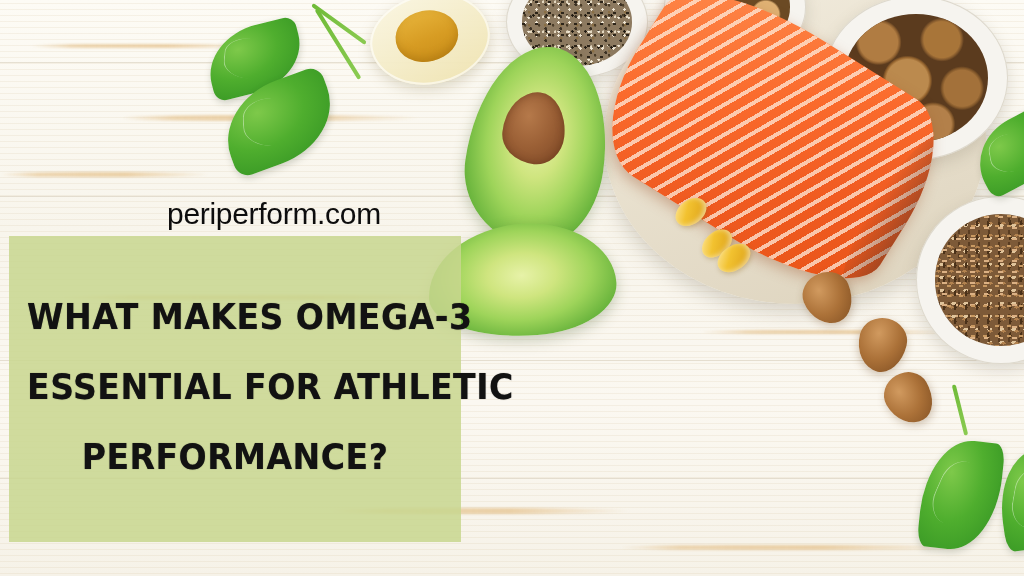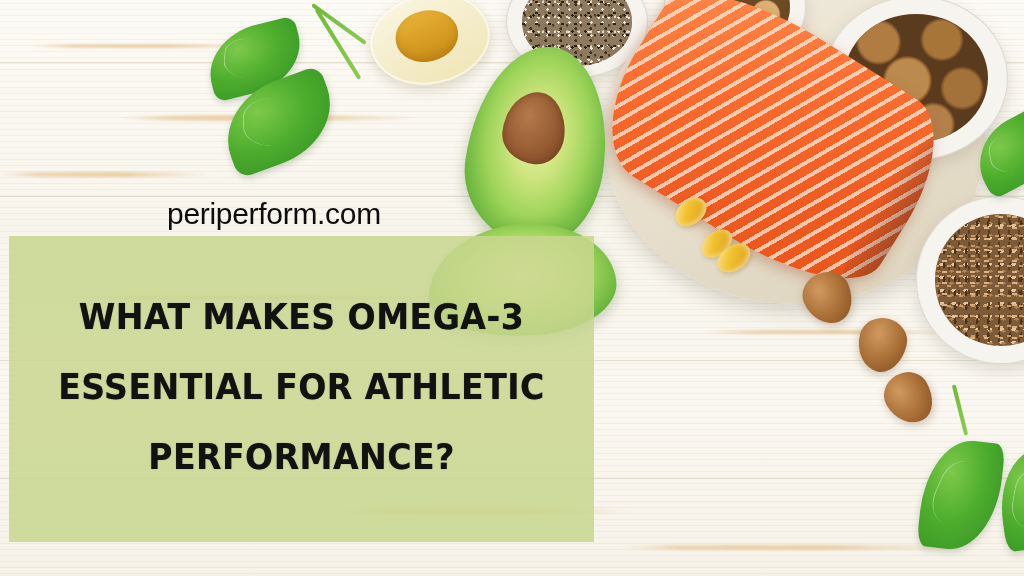--- a/index.html
+++ b/index.html
@@ -200,21 +200,21 @@
     color:#0d0d0d;
     letter-spacing:-0.3px;
     white-space:nowrap;
     font-family:"Liberation Sans", sans-serif;
   }
 
   
   .banner{
     position:absolute;
     left:9px; top:236px;
-    width:585px; height:306px;
+    width:452px; height:306px;
     background:rgba(200,214,143,0.86);
   }
   .headline{
     position:absolute;
     left:0; right:0; top:46px;
     text-align:center;
     color:#121212;
     font-family:"DejaVu Sans", sans-serif;
     font-weight:bold;
     font-size:36px;

